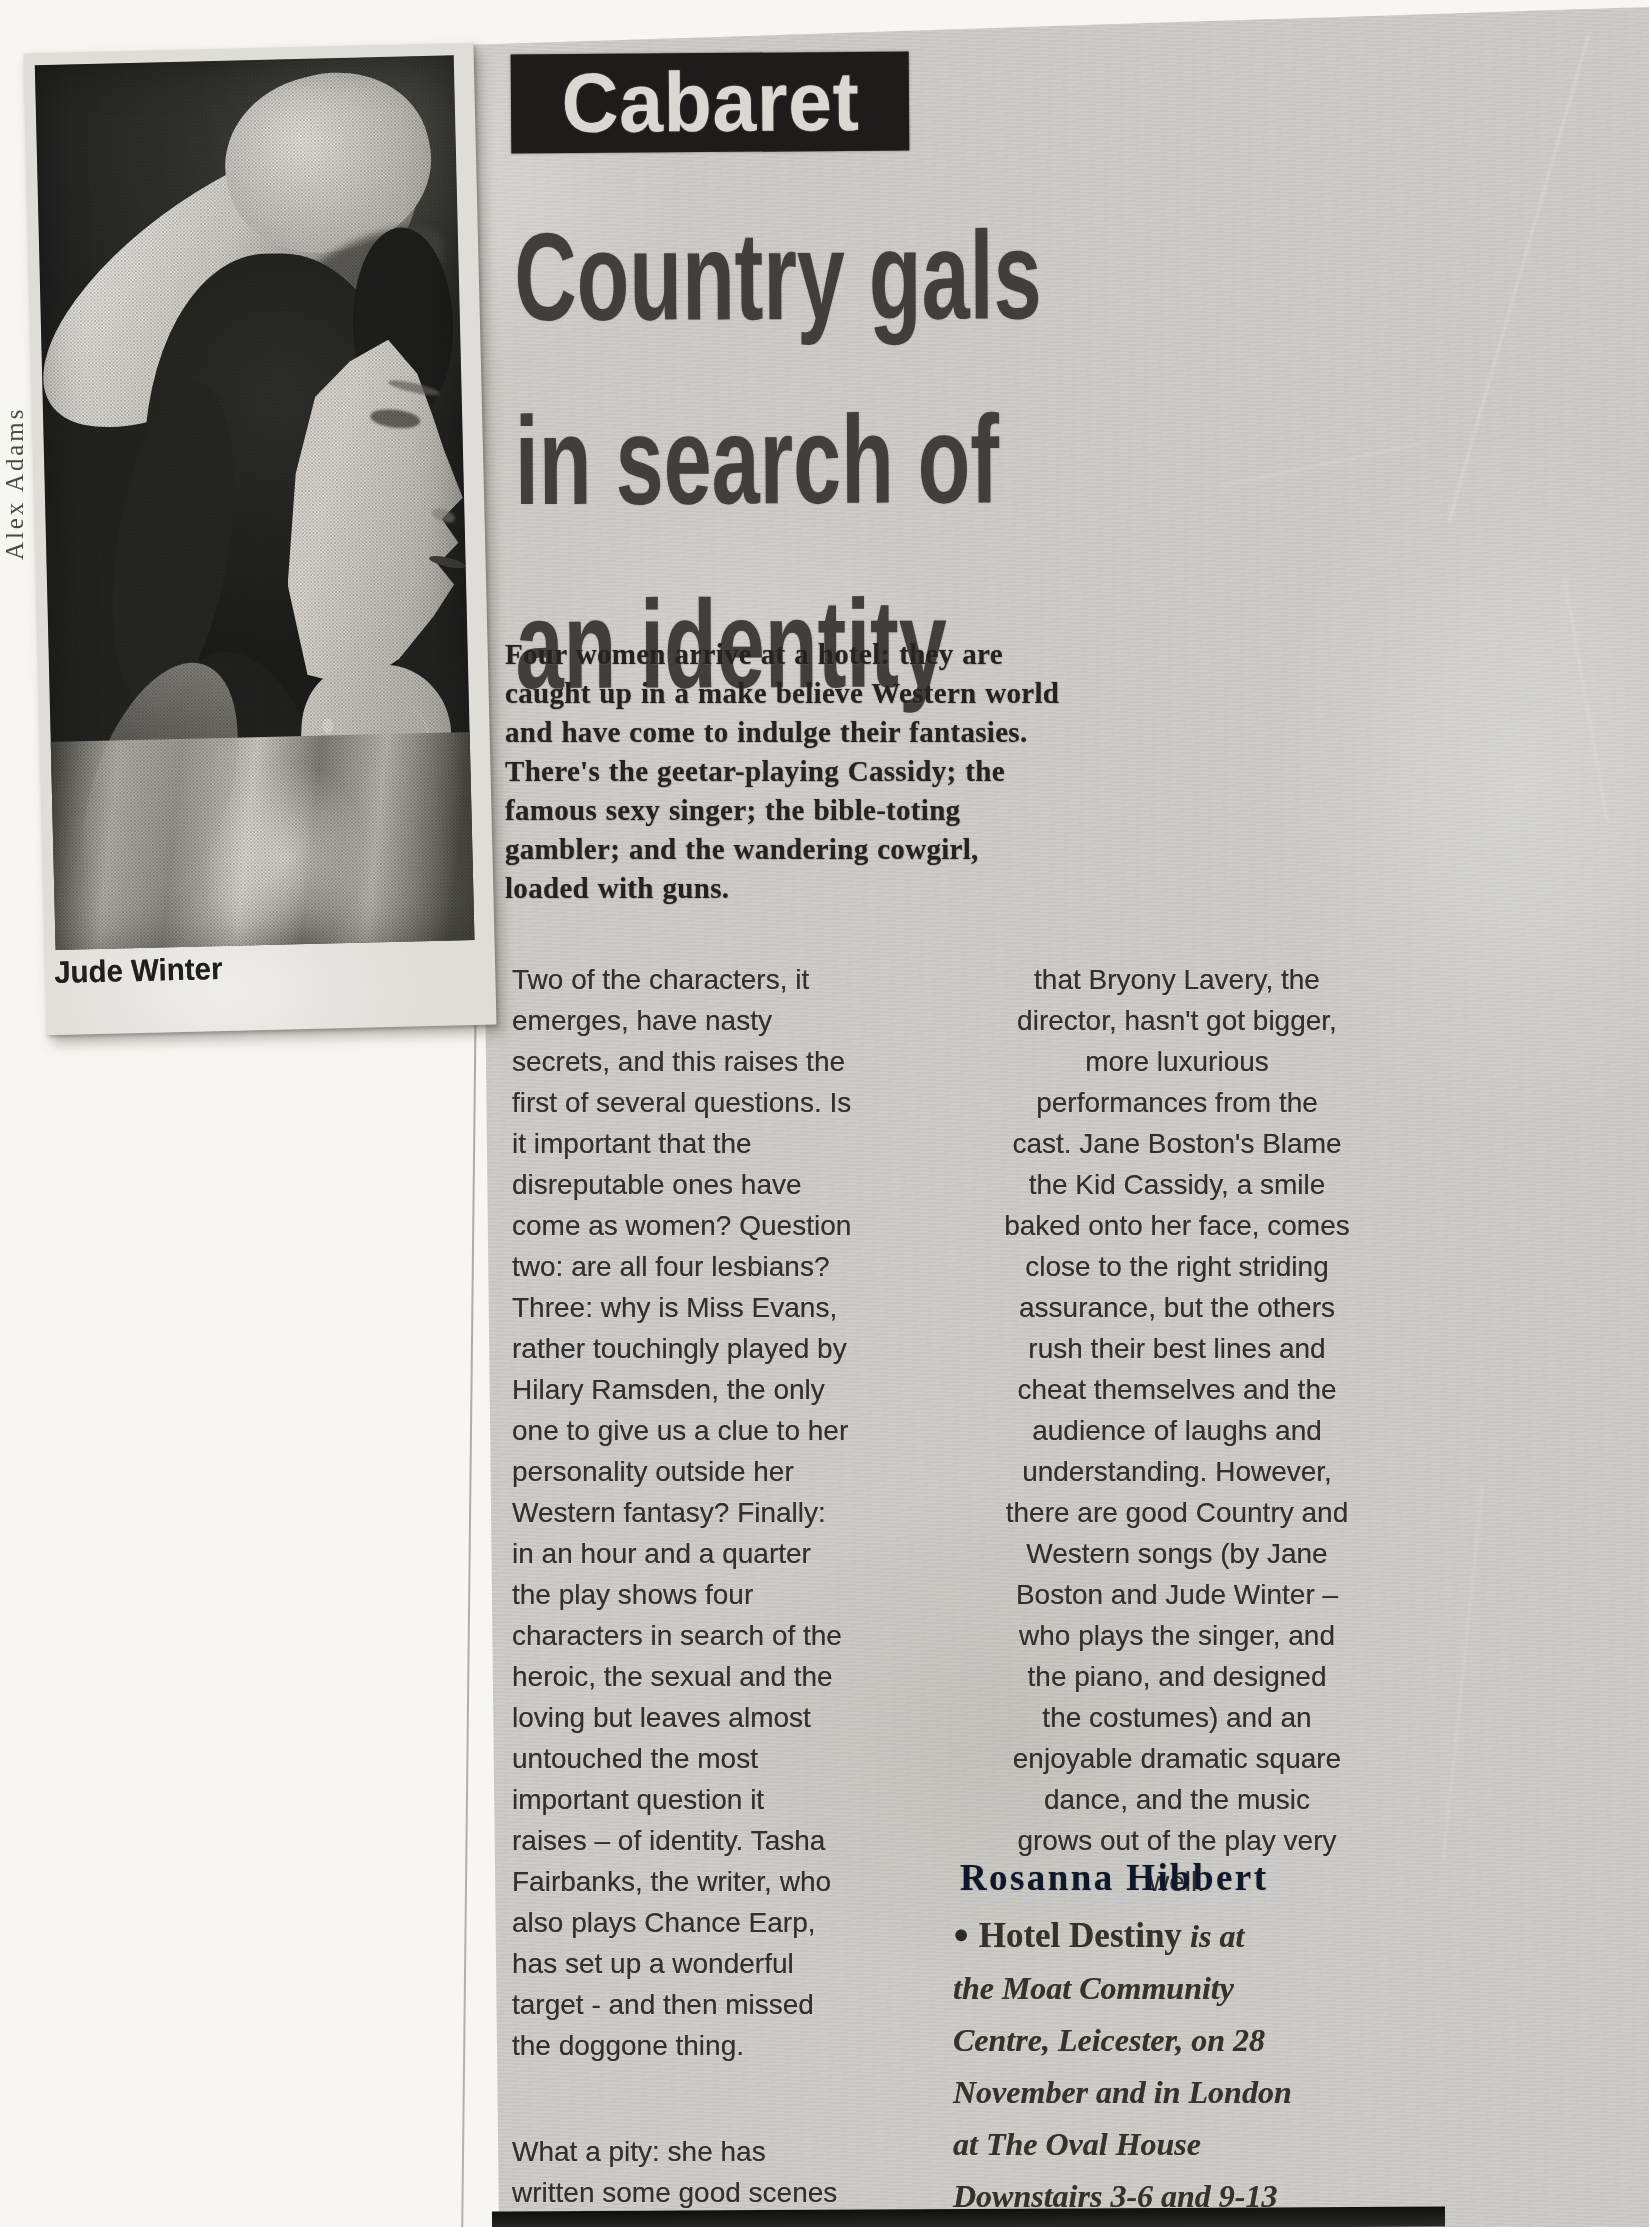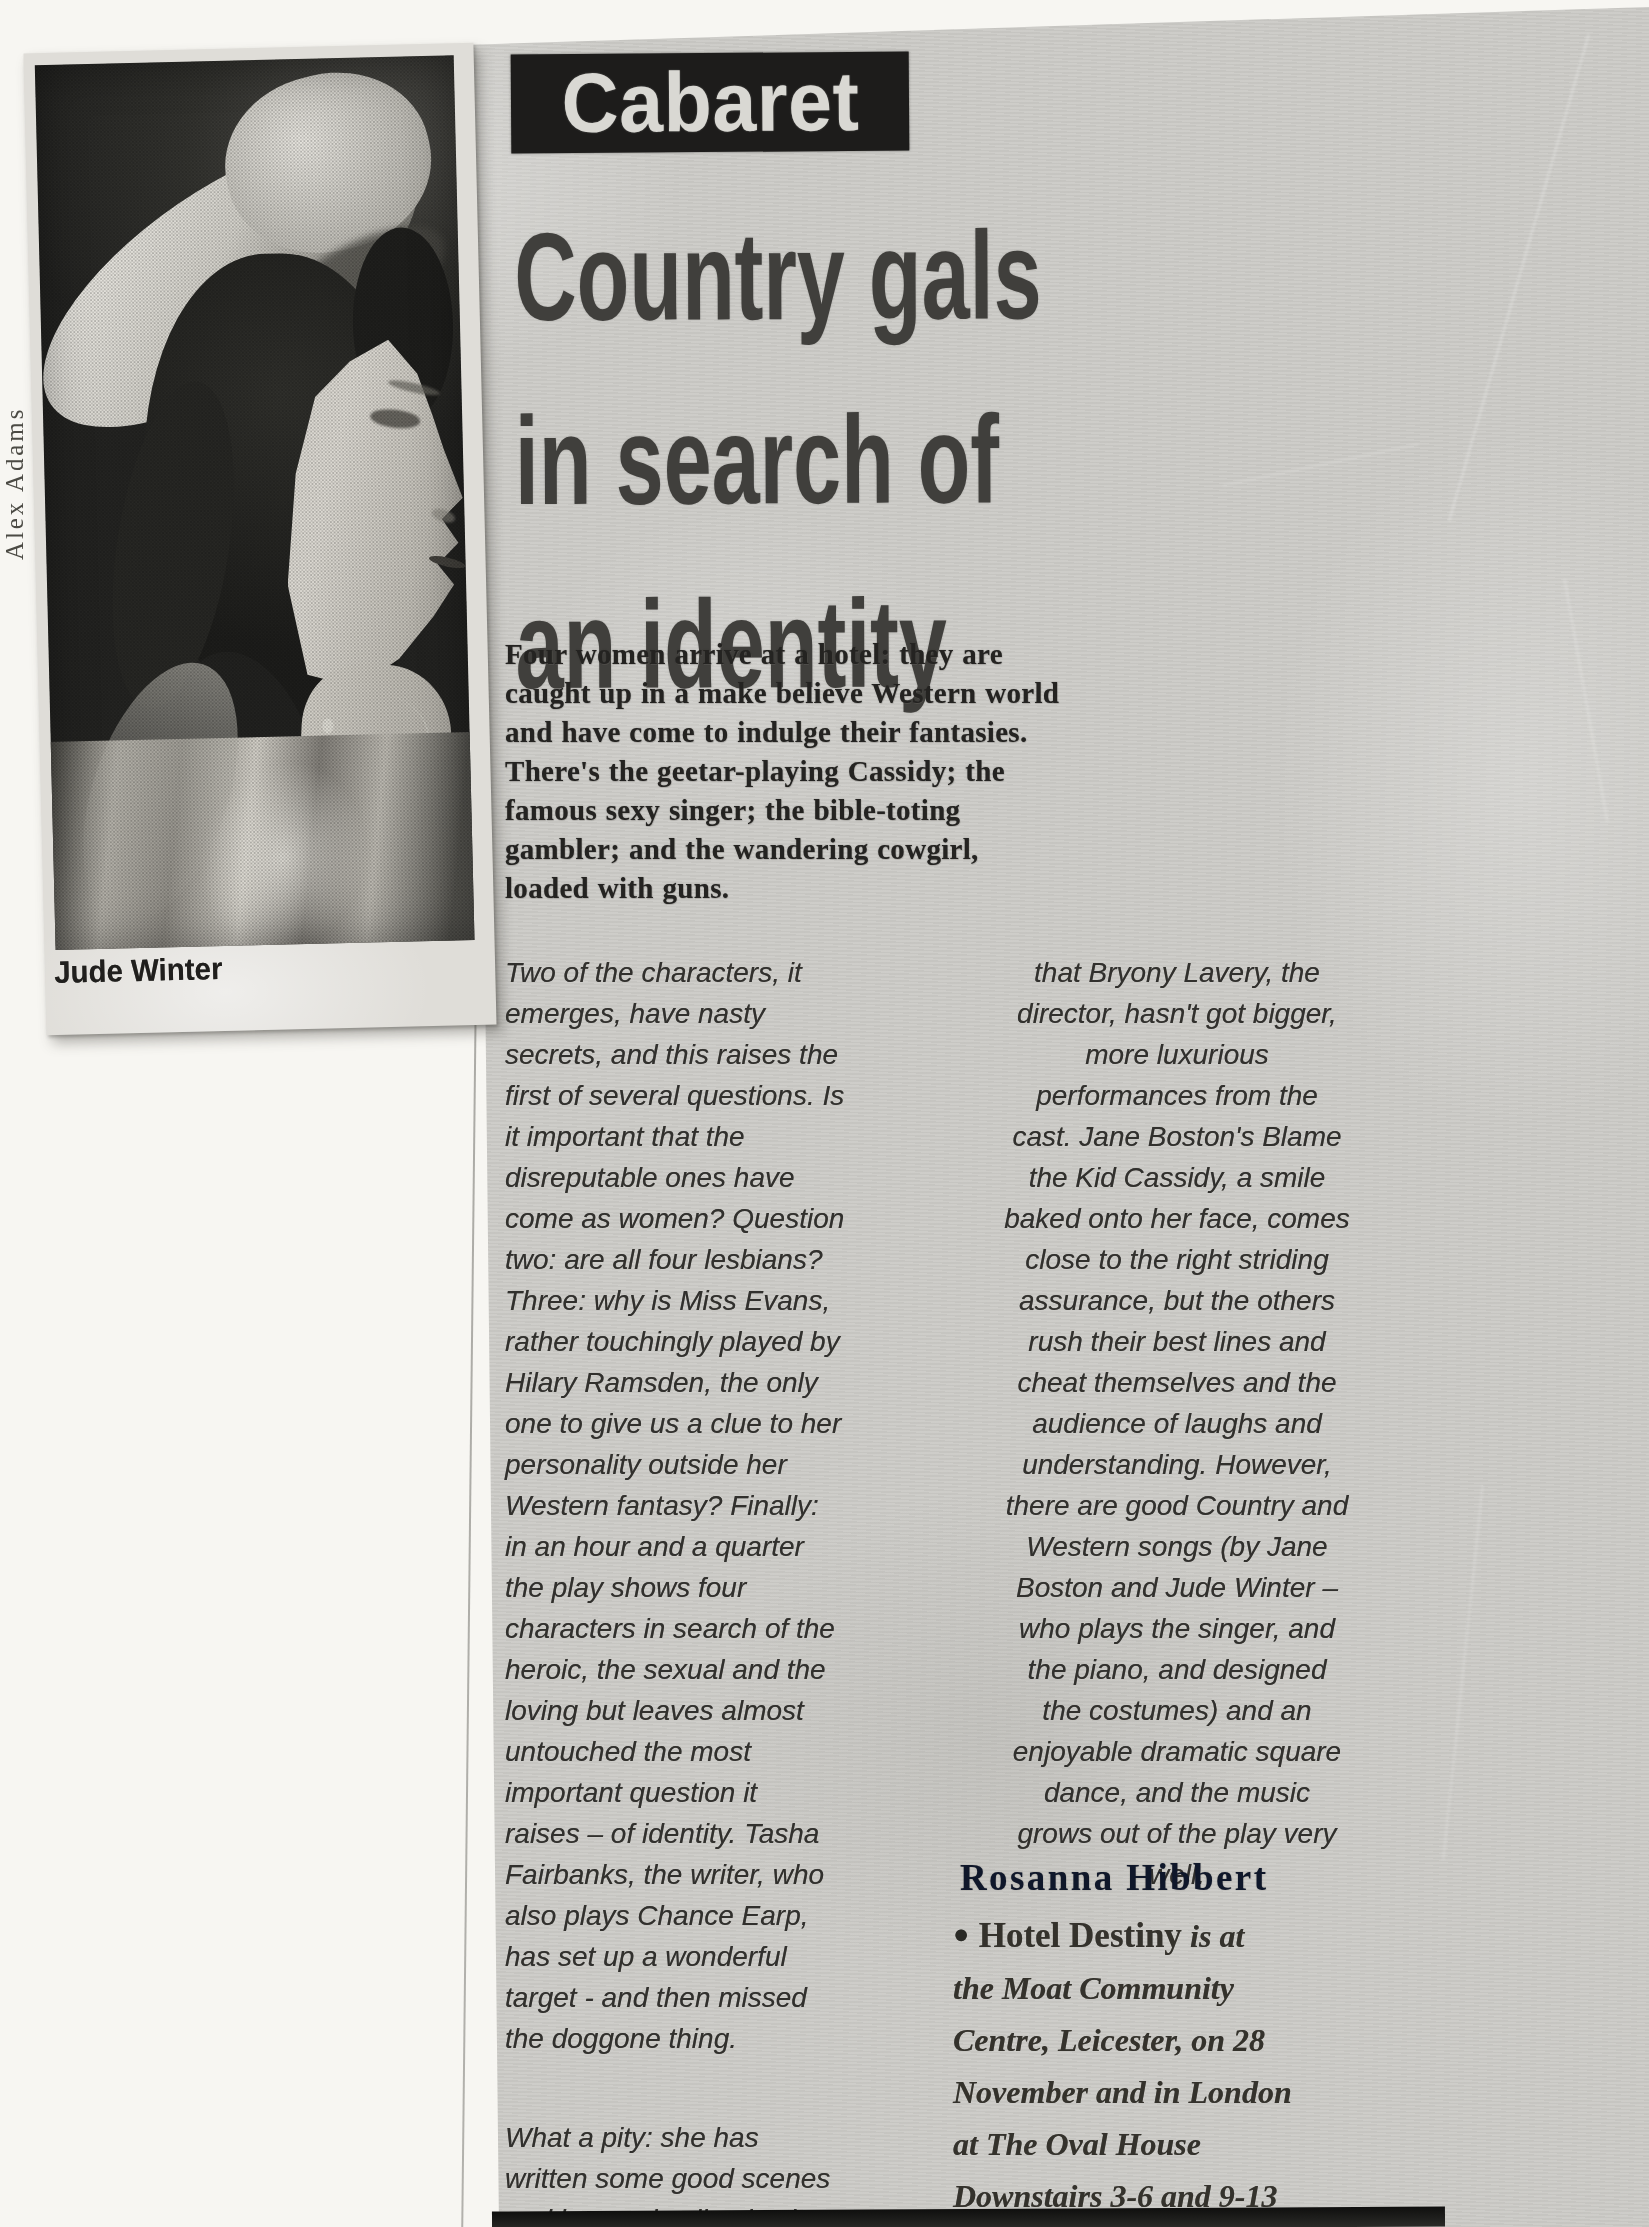--- a/index.html
+++ b/index.html
@@ -65,21 +65,21 @@
     color:#242321;white-space:pre-line;letter-spacing:0.3px;word-spacing:1.2px;
     text-shadow:0 0 1.2px rgba(36,35,33,.45), 0.6px 0.6px 0 rgba(130,128,122,.25);
   }
 
   
   .bodycol{
     position:absolute;top:907px;width:424px;
     font-size:28px;line-height:41px;color:#31302d;white-space:pre-line;
     text-shadow:0 0 0.6px rgba(49,48,45,.55);
   }
-  .bodycol p{margin:4px;font-style:italic;}
+  .bodycol p{margin:11px;}
   .bodycol p + p{margin-top:13px;}
   .col-left{left:501px;}
   .col-right{left:965px;text-align:center;}
 
   
   .byline{
     position:absolute;left:960px;top:1856px;
     font-family:"Liberation Serif","DejaVu Serif",serif;
     font-weight:bold;font-size:37px;color:#0f172a;letter-spacing:2.4px;
     text-shadow:0 0 1.2px rgba(39,37,31,.4);

